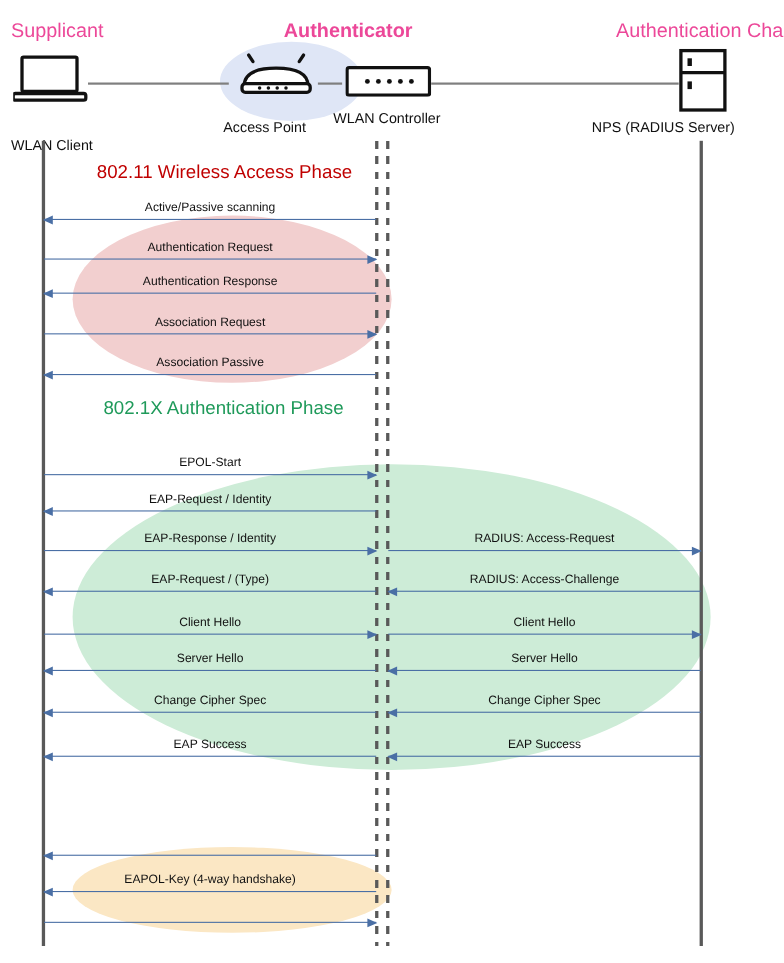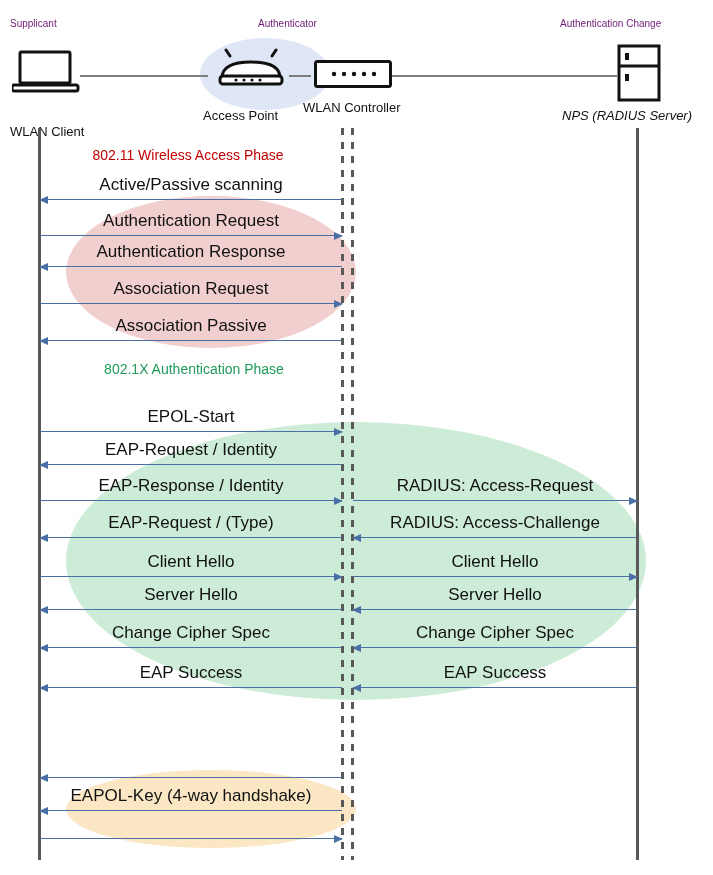--- a/index.html
+++ b/index.html
@@ -15,22 +15,22 @@
     position: relative;
     width: 713px;
     height: 875px;
     overflow: hidden;
     background: #ffffff;
   }
 
   
   .role-label {
     position: absolute;
-    font-size: 10px;
-    color: #701a75;
+    font-size: 18px;
+    color: #ec4899;
     white-space: nowrap;
   }
   .node-label {
     position: absolute;
     font-size: 13px;
     color: #111;
     white-space: nowrap;
   }
 
   
@@ -62,21 +62,21 @@
     border-radius: 50%;
   }
   .ell-red   { background: #f2cfcf; }
   .ell-green { background: #cdecd7; }
   .ell-amber { background: #fbe7c4; }
   .ell-blue  { background: #dfe6f6; }
 
   
   .phase-title {
     position: absolute;
-    font-size: 14px;
+    font-size: 17px;
     font-weight: normal;
     text-align: center;
     white-space: nowrap;
   }
   .phase-title.multiline { white-space: normal; line-height: 1.45; }
 
   
   .msg { position: absolute; height: 0; }
   .msg-line {
     position: absolute;
@@ -92,36 +92,36 @@
     border-top: 4.5px solid transparent;
     border-bottom: 4.5px solid transparent;
   }
   .arrow-right { right: -1px; border-left: 9px solid #4a6fa5; }
   .arrow-left  { left: -1px;  border-right: 9px solid #4a6fa5; }
   .msg-label {
     position: absolute;
     bottom: 4px;
     width: 100%;
     text-align: center;
-    font-size: 17px;
+    font-size: 11px;
     color: #111;
     white-space: nowrap;
   }
 
   
   .icon-wrap { position: absolute; }
   svg { display: block; }
 </style>
 </head>
 <body>
 
 <div id="stage">
 
   <div class="role-label" style="left:10px; top:18px;">Supplicant</div>
-  <div class="role-label" style="left:258px; top:18px;">Authenticator</div>
+  <div class="role-label" style="left:258px; top:18px;font-weight:bold;">Authenticator</div>
   <div class="role-label" style="left:560px; top:18px;">Authentication Change</div>
 
   <div class="ellipse ell-blue" style="left:200px; top:38px; width:130px; height:72px;"></div>
 
   <div class="hline" style="left:80px;  top:75px; width:128px;"></div>
   <div class="hline" style="left:289px; top:75px; width:22px;"></div>
   <div class="hline" style="left:392px; top:75px; width:225px;"></div>
 
   <div class="icon-wrap" style="left:12px; top:50px;">
     <svg width="68" height="44" viewBox="0 0 68 44">
@@ -159,21 +159,21 @@
       <rect x="2" y="2" width="40" height="54" fill="#ffffff" stroke="#111111" stroke-width="3"></rect>
       <line x1="2" y1="22" x2="42" y2="22" stroke="#111111" stroke-width="3"></line>
       <rect x="8" y="9" width="4" height="7" fill="#111111"></rect>
       <rect x="8" y="30" width="4" height="7" fill="#111111"></rect>
     </svg>
   </div>
 
   <div class="node-label" style="left:10px;  top:108px;margin-top:16px;">WLAN Client</div>
   <div class="node-label" style="left:203px; top:108px;">Access Point</div>
   <div class="node-label" style="left:303px; top:100px;">WLAN Controller</div>
-  <div class="node-label" style="left:562px; top:108px;font-style:italic;">NPS (RADIUS Server)</div>
+  <div class="node-label" style="left:538px; top:108px;">NPS (RADIUS Server)</div>
 
   <div class="ellipse ell-red" style="left:66px;  top:196px; width:290px; height:152px;"></div>
   <div class="ellipse ell-green" style="left:66px;  top:422px; width:580px; height:278px;"></div>
   <div class="ellipse ell-amber" style="left:66px;  top:770px; width:290px; height:78px;"></div>
 
   <div class="lifeline" style="left:38px;  top:128px; height:732px;"></div>
   <div class="lifeline-dashed" style="left:341px; top:128px; height:732px;"></div>
   <div class="lifeline-dashed" style="left:351px; top:128px; height:732px;"></div>
   <div class="lifeline" style="left:636px; top:128px; height:732px;"></div>
 

